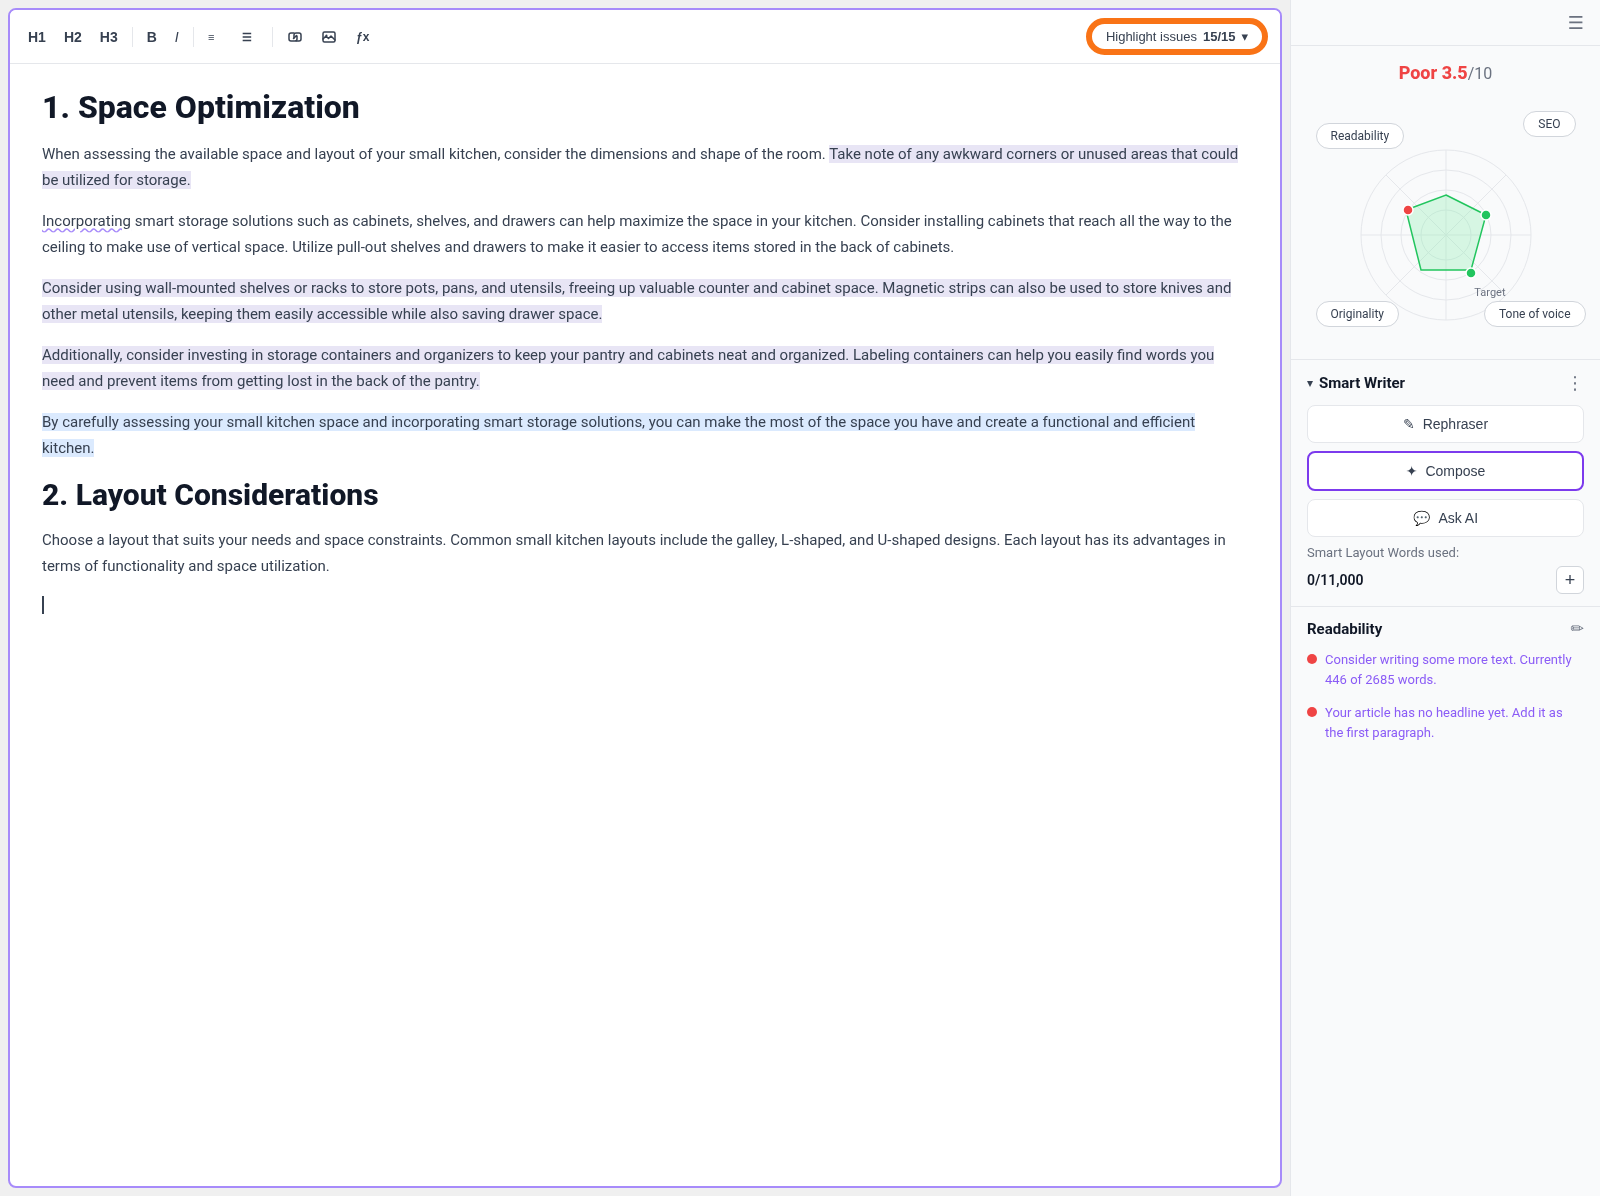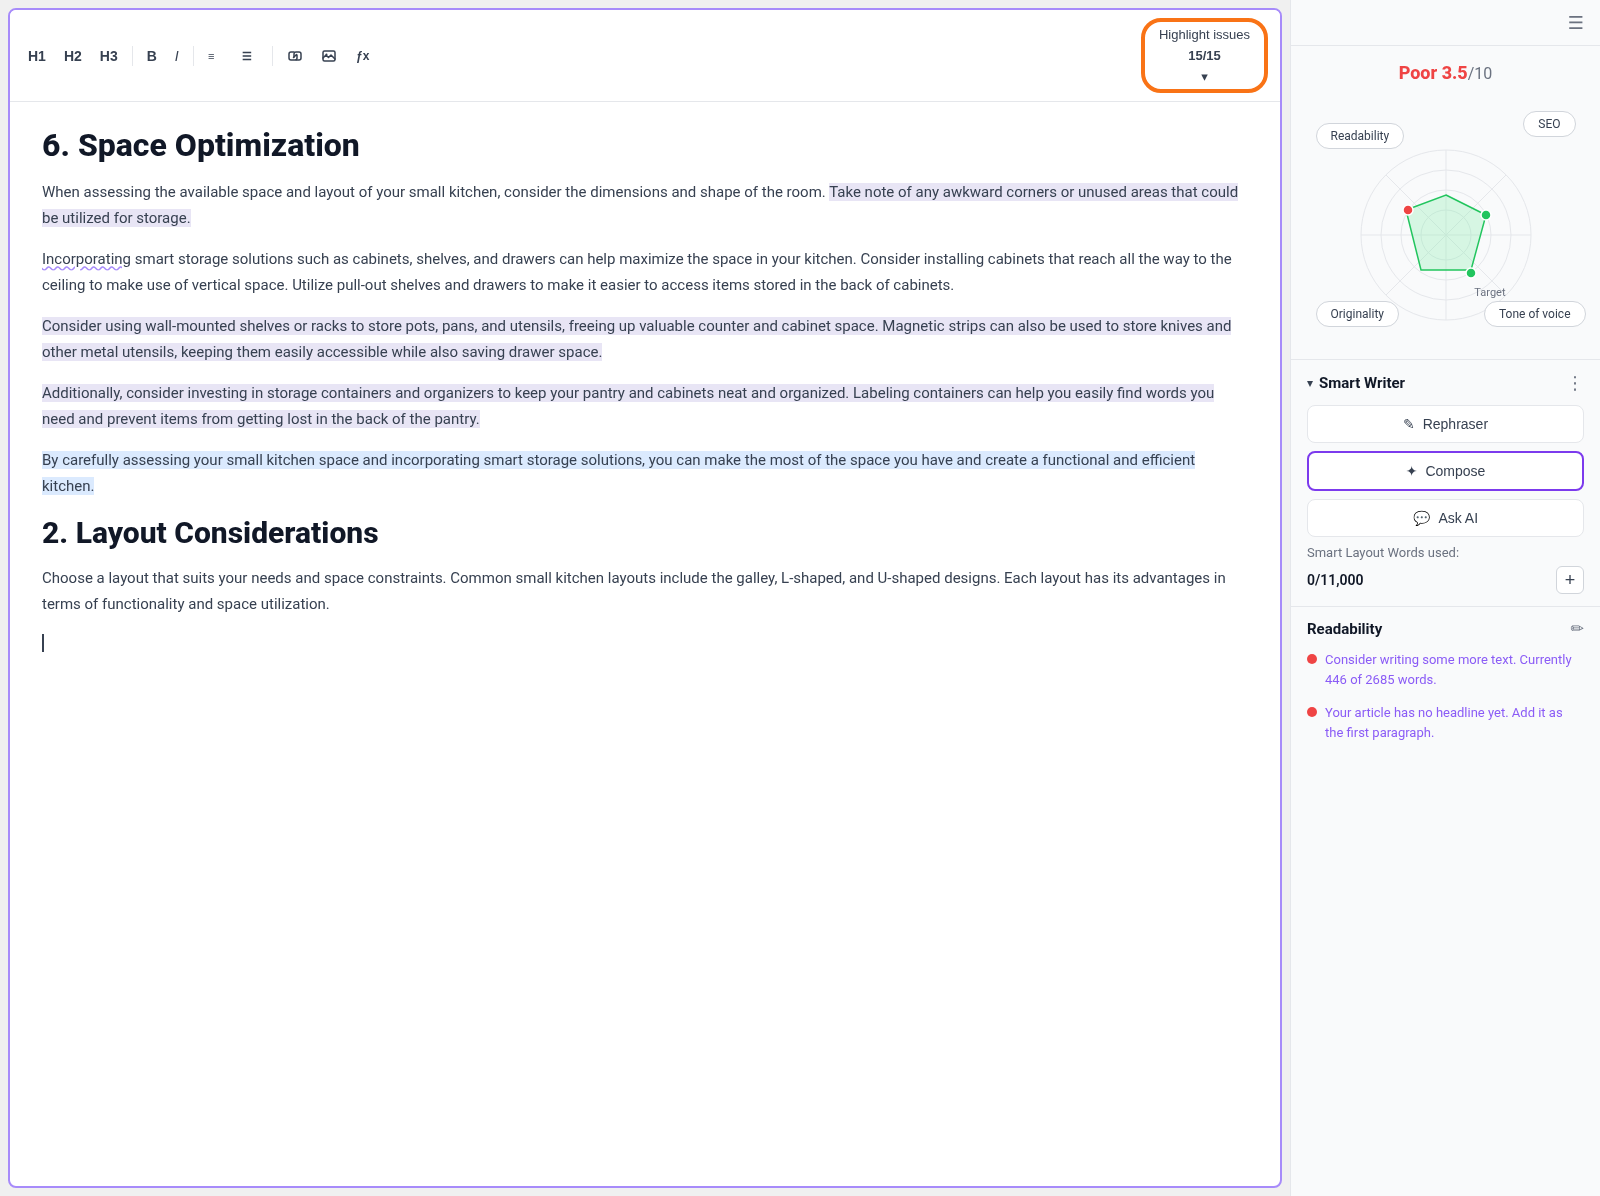--- a/index.html
+++ b/index.html
@@ -49,28 +49,27 @@
       width: 1px;
       height: 20px;
       background: #e5e7eb;
       margin: 0 2px;
     }
     .toolbar-spacer { flex: 1; }
     .highlight-btn {
       display: flex;
       align-items: center;
       gap: 6px;
-      border: 4px solid #f97316;
+      border: 6px solid #f97316;
       border-radius: 20px;
       padding: 5px 14px;
       background: #fff;
       cursor: pointer;
       font-size: 13px;
       color: #374151;
-      flex-direction: column;
     }
     .highlight-count {
       font-weight: 600;
       color: #374151;
     }
 
     
     .editor-content {
       flex: 1;
       overflow-y: auto;
@@ -368,21 +367,21 @@
     <div class="toolbar-spacer"></div>
     <button class="highlight-btn">
       <span>Highlight issues</span>
       <span class="highlight-count">15/15</span>
       <span>▾</span>
     </button>
   </div>
 
   <div class="editor-content">
 
-    <h1 class="heading-1">6. Space Optimization</h1>
+    <h1 class="heading-1">1. Space Optimization</h1>
 
     <p class="body-text">
       <span>When assessing the available space and layout of your small kitchen, consider the dimensions and shape of the room. </span><span class="highlight-purple">Take note of any awkward corners or unused areas that could be utilized for storage.</span>
     </p>
 
     <p class="body-text">
       <span class="underline-word">Incorporating</span><span> smart storage solutions such as cabinets, shelves, and drawers can help maximize the space in your kitchen. Consider installing cabinets that reach all the way to the ceiling to make use of vertical space. Utilize pull-out shelves and drawers to make it easier to access items stored in the back of cabinets.</span>
     </p>
 
     <p class="body-text">

